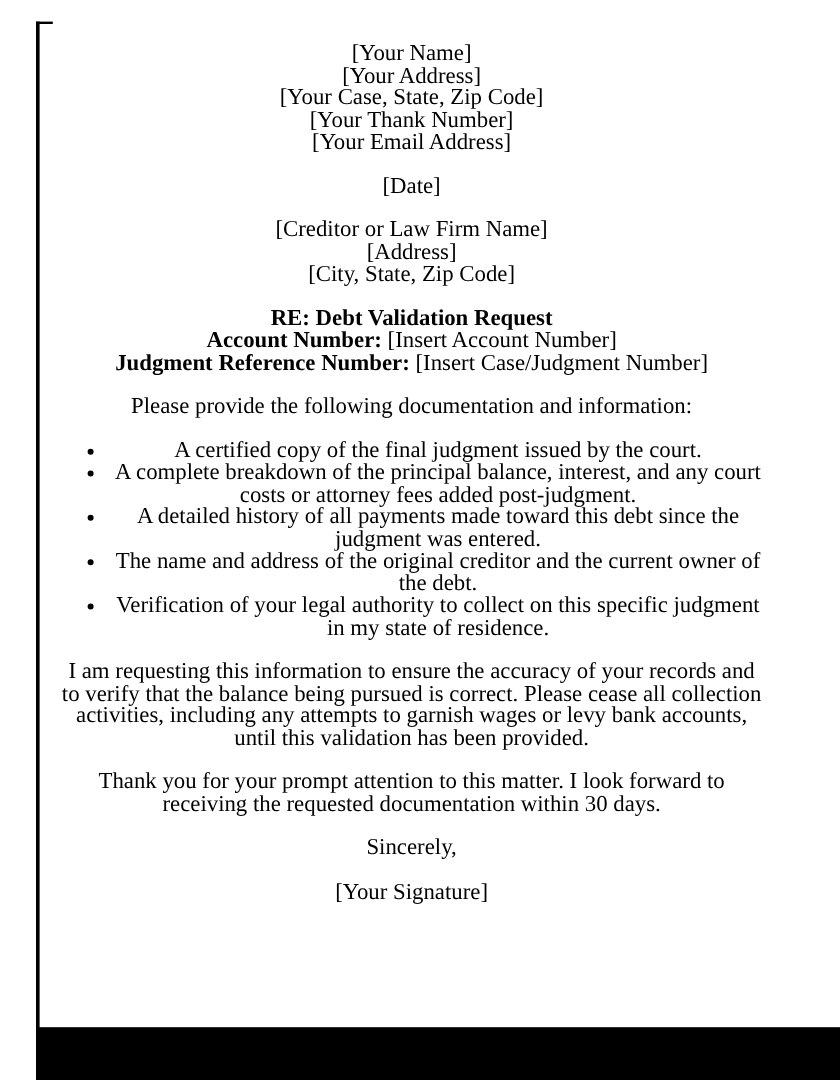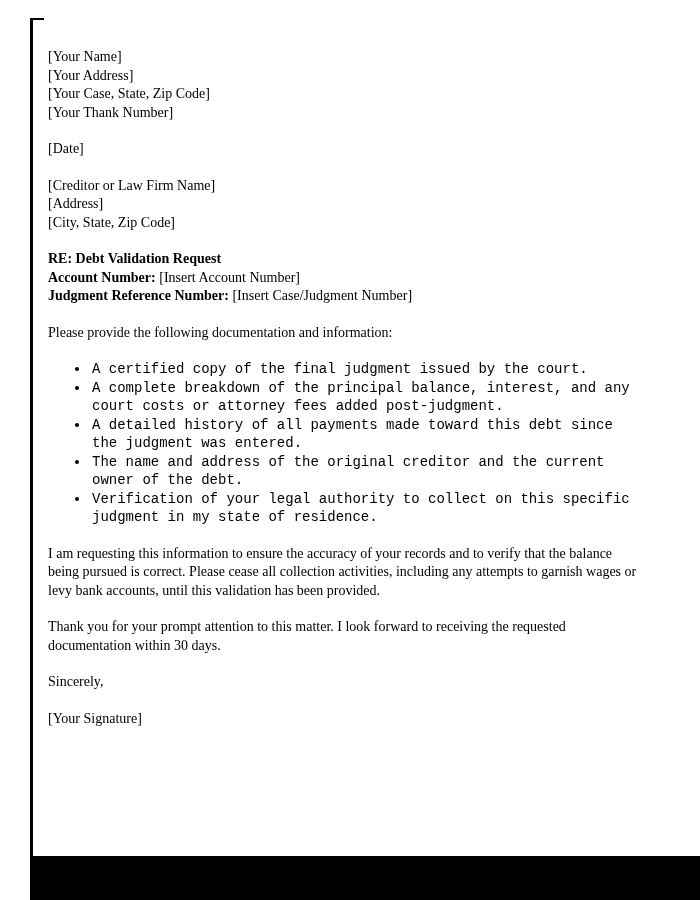--- a/index.html
+++ b/index.html
@@ -36,42 +36,42 @@
     position: absolute;
     left: 30px;
     right: 0;
     bottom: 0;
     height: 44px;
     background: #000000;
   }
   .letter {
     position: absolute;
     left: 48px;
-    top: 48px;
+    top: 36px;
     width: 590px;
-    font-size: 14px;
+    font-size: 19px;
     line-height: 18.5px;
+    text-align: center;
   }
   .block {
     margin: 0 0 18px 0;
   }
   .line {
     margin: 0;
   }
   .subject-block p {
     margin: 0;
   }
   strong {
     font-weight: bold;
   }
   ul.bullets {
     margin: 18px 0;
     padding: 0 0 0 42px;
     list-style-type: disc;
-    font-family: Liberation Mono, monospace;
   }
   ul.bullets li {
     margin: 0;
     padding-left: 2px;
   }
   .para {
     margin: 0 0 18px 0;
   }
 </style>
 </head>
@@ -83,20 +83,21 @@
   <div class="page-left-border"></div>
   <div class="page-bottom-bar"></div>
 
   <div class="letter">
 
     <div class="block">
       <p class="line">[Your Name]</p>
       <p class="line">[Your Address]</p>
       <p class="line">[Your Case, State, Zip Code]</p>
       <p class="line">[Your Thank Number]</p>
+      <p class="line">[Your Email Address]</p>
     </div>
 
     <div class="block">
       <p class="line">[Date]</p>
     </div>
 
     <div class="block">
       <p class="line">[Creditor or Law Firm Name]</p>
       <p class="line">[Address]</p>
       <p class="line">[City, State, Zip Code]</p>

